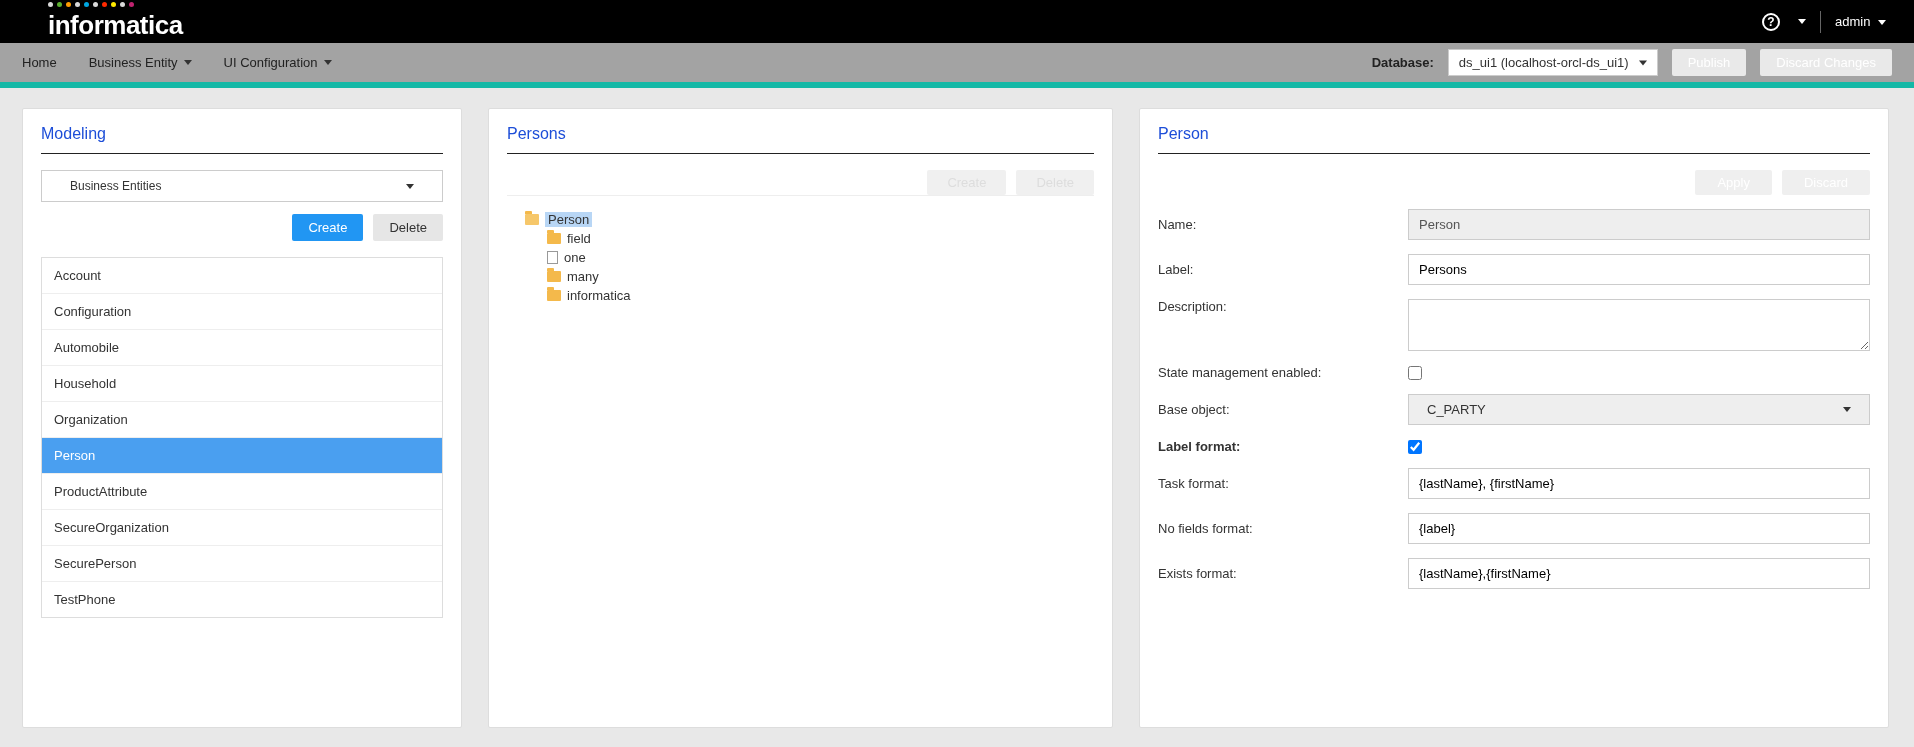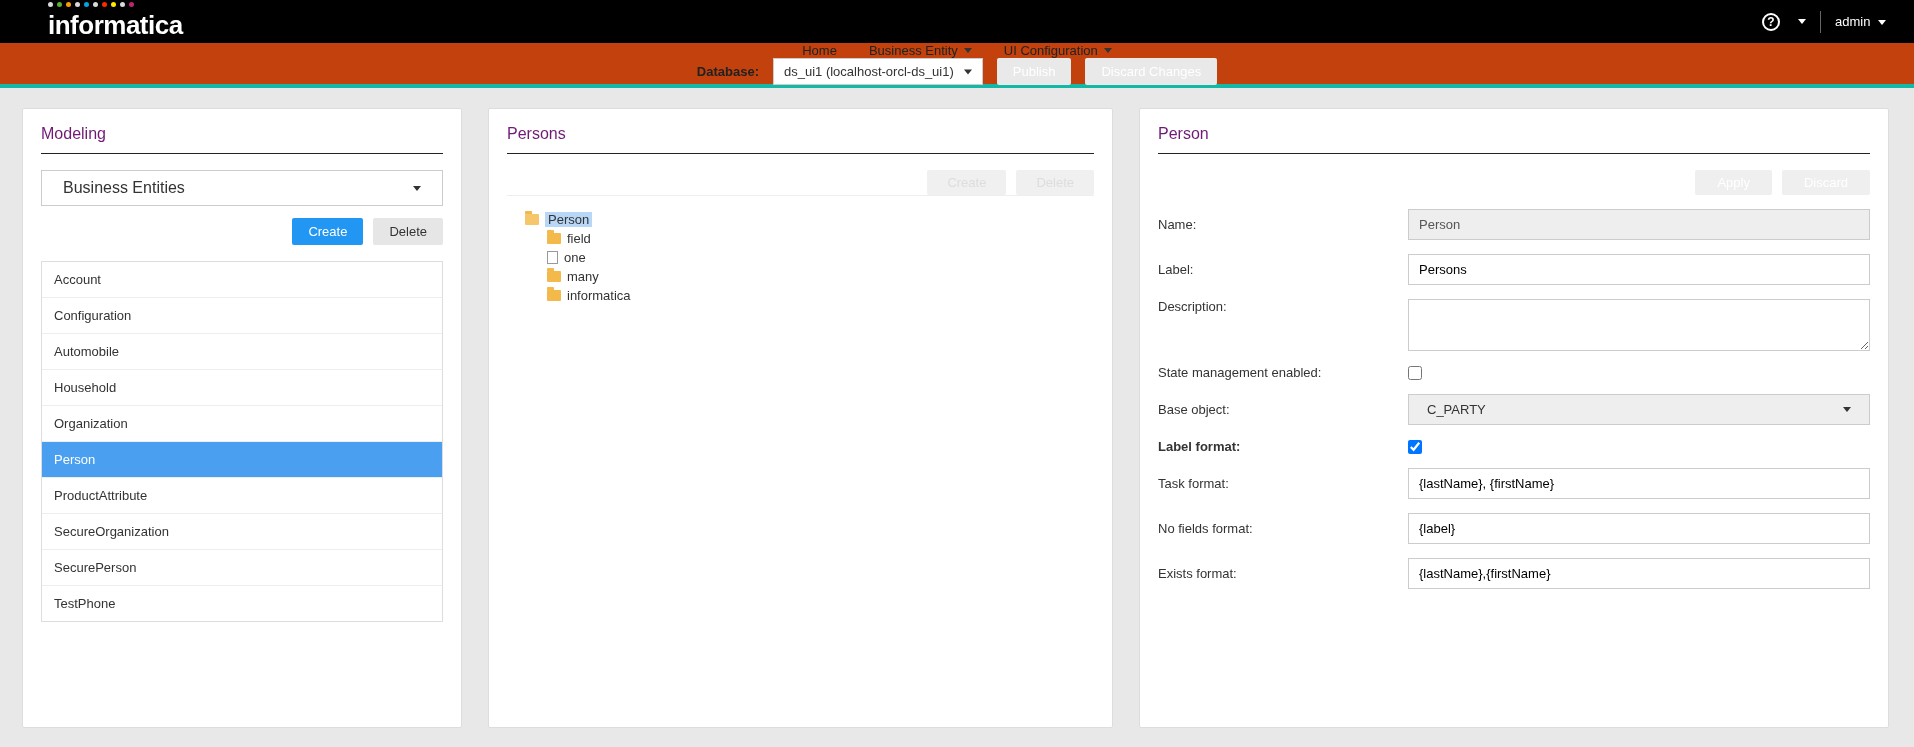--- a/index.html
+++ b/index.html
@@ -8,40 +8,40 @@
   .topbar { background: #000; height: 43px; display: flex; align-items: center; justify-content: space-between; padding: 0 28px 0 48px; }
   .brand { display: flex; flex-direction: column; align-items: flex-start; }
   .brand-dots { display: flex; gap: 4px; margin-bottom: 3px; }
   .brand-dots span { width: 5px; height: 5px; border-radius: 50%; background: #fff; display:inline-block; }
   .brand-text { color: #fff; font-size: 26px; font-weight: 700; letter-spacing: -0.5px; font-family: Arial, sans-serif; }
   .top-right { display: flex; align-items: center; gap: 14px; color: #fff; font-size: 13px; }
   .help-icon { width:18px; height:18px; border:2px solid #fff; border-radius:50%; display:inline-flex; align-items:center; justify-content:center; font-weight:bold; font-size:12px;}
   .caret { display:inline-block; width:0; height:0; border-left:4px solid transparent; border-right:4px solid transparent; border-top:5px solid #fff; margin-left:4px; vertical-align: middle;}
   .vsep { width:1px; height:22px; background:#666; }
   
-  .navbar { background:#c2410c; height:45px; border-bottom:4px solid #14b8a6; display:flex; align-items:center; justify-content:space-between; padding: 0 22px; flex-direction: column; }
+  .navbar { background:#a3a3a3; height:45px; border-bottom:6px solid #14b8a6; display:flex; align-items:center; justify-content:space-between; padding: 0 22px; }
   .nav-left { display:flex; align-items:center; gap:32px; }
   .nav-item { font-size:13px; color:#222; cursor:pointer; display:flex; align-items:center; gap:6px;}
   .caret-dark { display:inline-block; width:0; height:0; border-left:4px solid transparent; border-right:4px solid transparent; border-top:5px solid #333; }
   .nav-right { display:flex; align-items:center; gap:14px; }
   .db-label { font-size:13px; color:#222; font-weight:600; }
   .db-select { border:1px solid #ccc; padding:5px 28px 5px 10px; background:#fff; font-size:13px; min-width:200px; position:relative; }
   .btn { border:none; padding:6px 16px; font-size:13px; cursor:pointer; border-radius:2px; }
   .btn-disabled { background:#e9e9e9; color:#fff; cursor:default; }
   .btn-primary { background:#2196f3; color:#fff; }
   .btn-default { background:#e6e6e6; color:#333; }
   
   .main { display:flex; gap:26px; padding:20px 22px; align-items:flex-start; }
   .panel { background:#fff; border:1px solid #ddd; border-radius:2px; padding:16px 18px 24px 18px; }
   .panel-left { width:440px; min-height:620px; }
   .panel-mid { width:625px; min-height:620px; }
   .panel-right { width:750px; min-height:620px; }
-  .panel-title { font-size:16px; color:#701a75; padding-bottom:10px; border-bottom:1px solid #222; margin-bottom:16px; }
-  
-  .select-wide { width:100%; border:1px solid #ccc; padding:8px 21px; background:#fff; font-size:16px; display:flex; justify-content:space-between; align-items:center; cursor:pointer; }
+  .panel-title { font-size:16px; color:#1d4ed8; padding-bottom:10px; border-bottom:1px solid #222; margin-bottom:16px; }
+  
+  .select-wide { width:100%; border:1px solid #ccc; padding:8px 28px; background:#fff; font-size:12px; display:flex; justify-content:space-between; align-items:center; cursor:pointer; }
   .btn-row { display:flex; justify-content:flex-end; gap:10px; margin:12px 0 16px 0; }
   .list { border:1px solid #ddd; }
   .list-item { padding:10px 12px; border-bottom:1px solid #eee; font-size:13px; cursor:pointer; }
   .list-item:last-child { border-bottom:none; }
   .list-item.selected { background:#4a9ff0; color:#fff; }
   
   .mid-btn-row { display:flex; justify-content:flex-end; gap:10px; margin-bottom:14px; border-bottom: 1px solid #eee; padding-bottom: 0px;}
   .mid-btn-row .btn { background:#f0f0f0; color:#ddd; padding:5px 20px;} 
   .tree { padding-left:18px; font-size:13px; }
   .tree-row { display:flex; align-items:center; gap:6px; padding:2px 0; cursor:pointer;}

